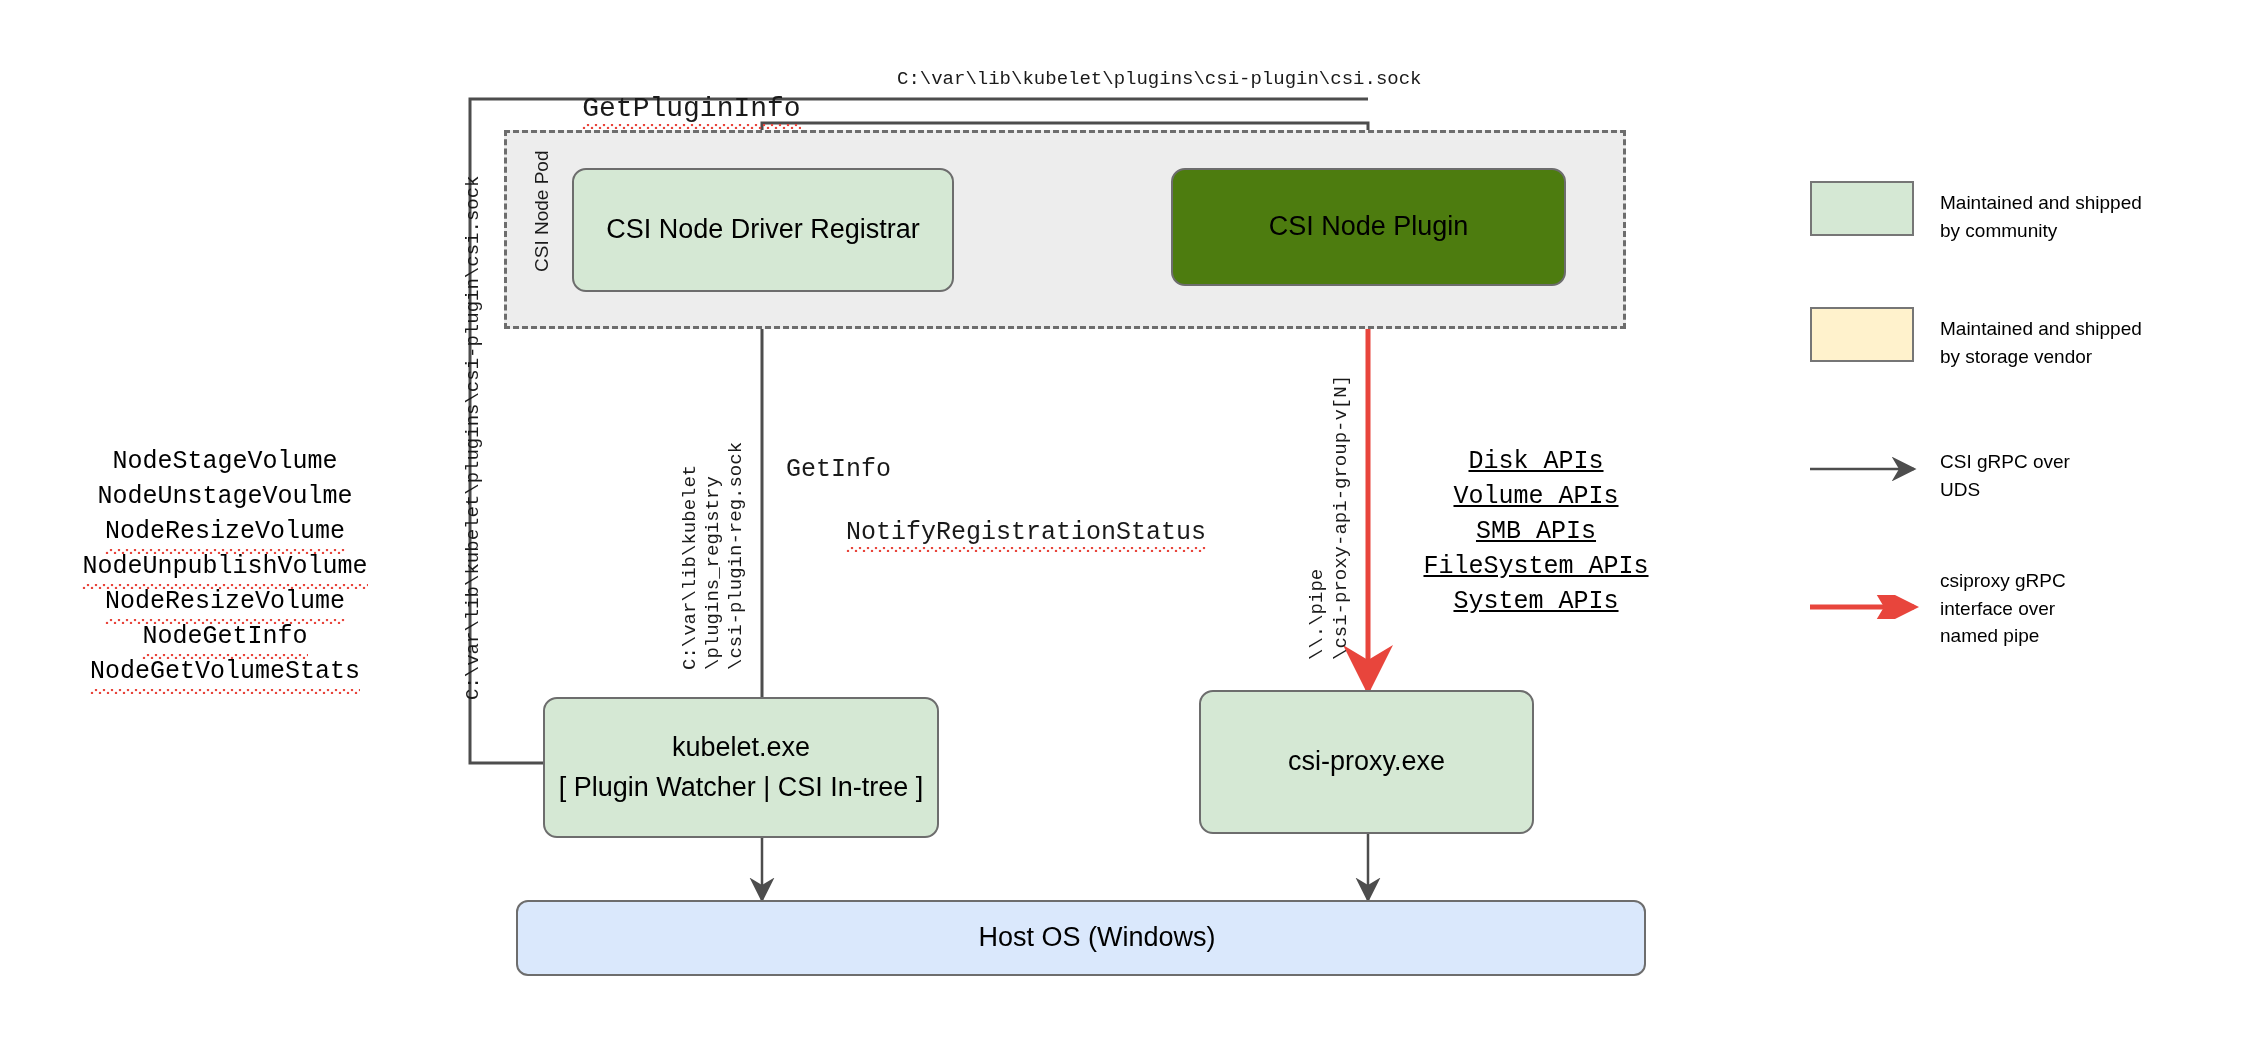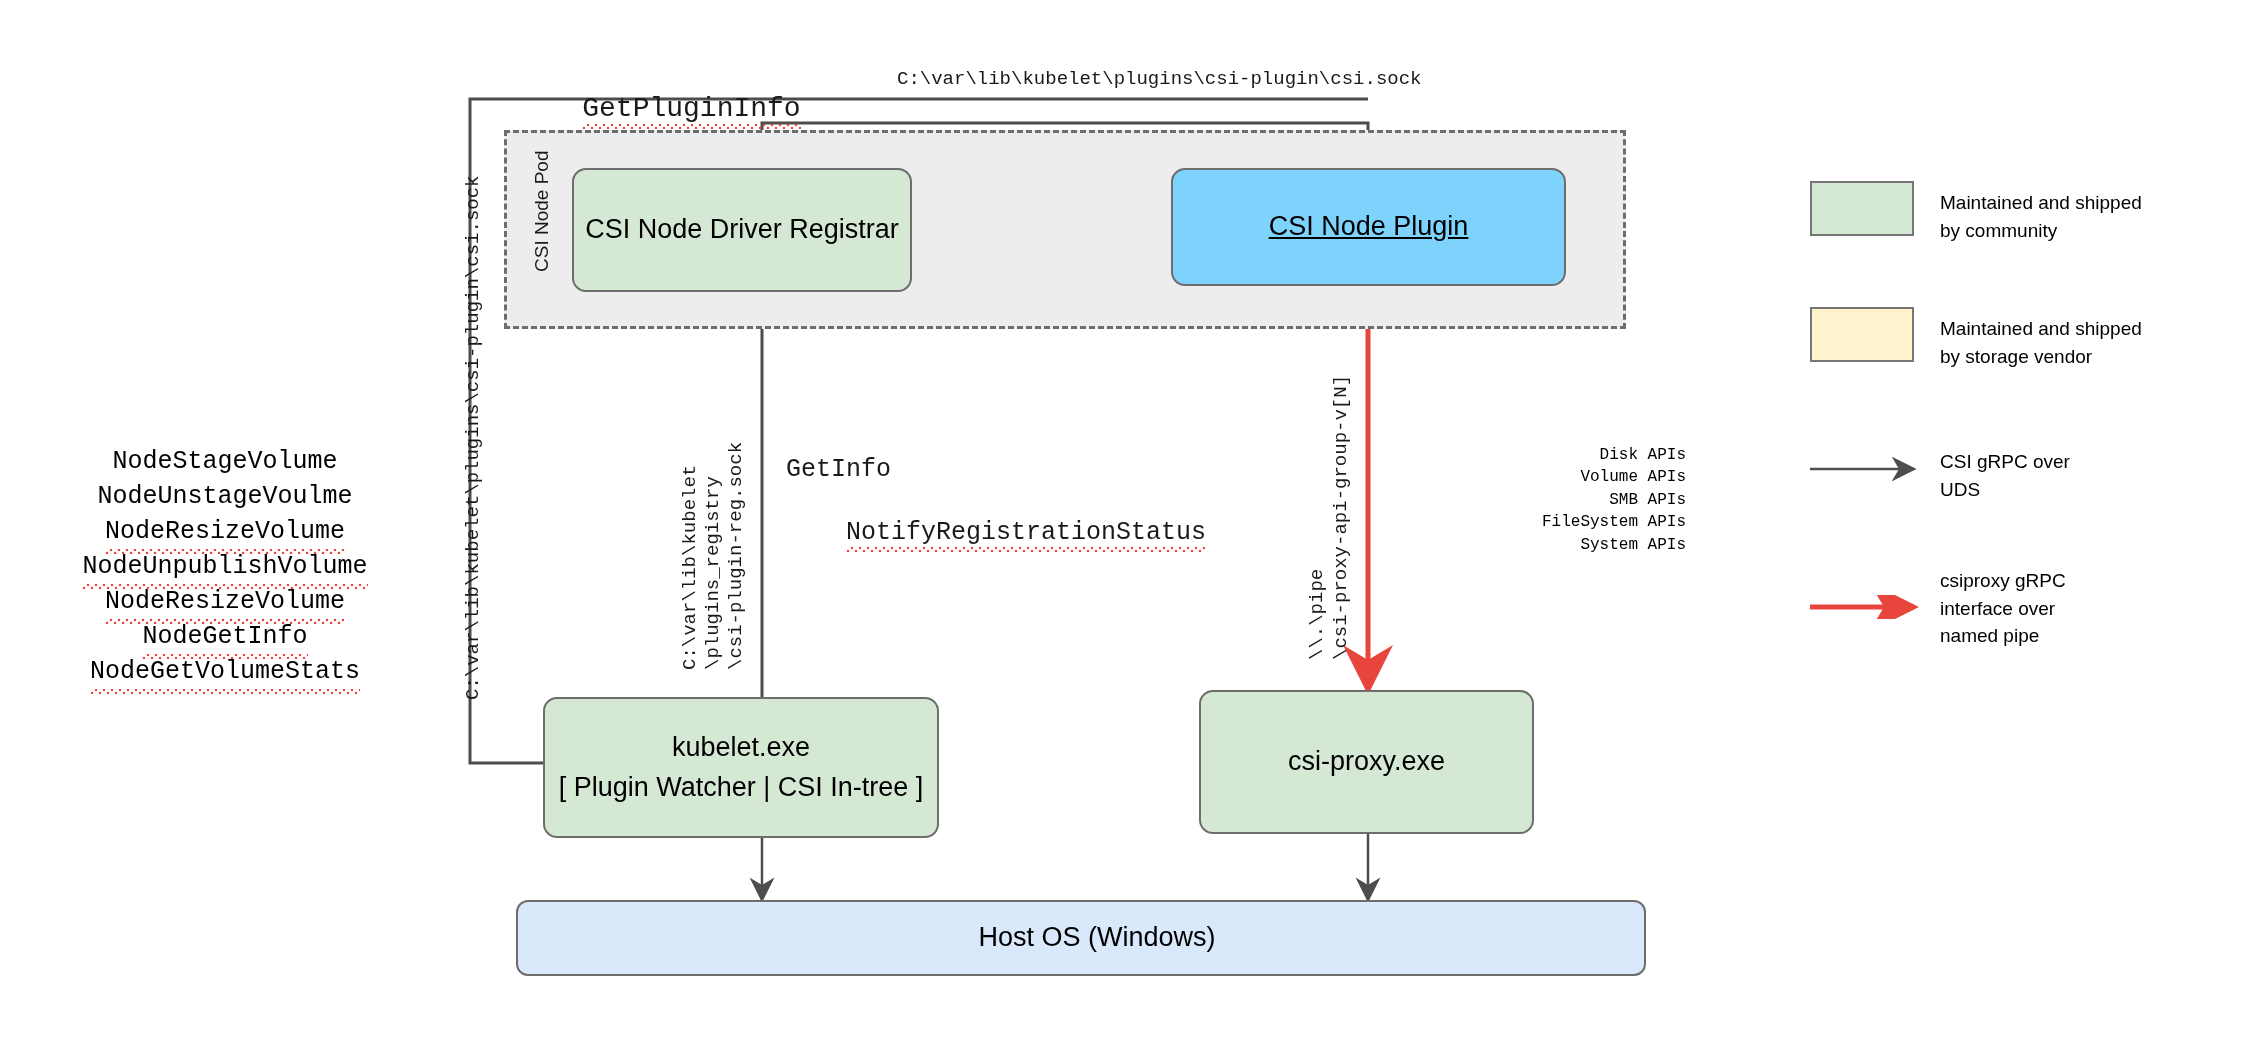--- a/index.html
+++ b/index.html
@@ -6,21 +6,21 @@
   body{width:2252px;height:1044px;position:relative;overflow:hidden;
        font-family:"Liberation Sans",sans-serif;color:#000;}
   #canvas{position:absolute;left:0;top:0;width:2252px;height:1044px;}
   svg.layer{position:absolute;left:0;top:0;width:2252px;height:1044px;pointer-events:none;}
 
   .node{position:absolute;box-sizing:border-box;border:2px solid #6d6d6d;
         border-radius:14px;display:flex;align-items:center;justify-content:center;
         text-align:center;line-height:1.45;}
   .node .lbl{font-size:27px;color:#000;}
   .green{background:#d5e8d4;}
-  .yellow{background:#7dd3fc;text-decoration:underline;}
+  .yellow{background:#4d7c0f;}
   .blue{background:#dae8fc;border-radius:12px;}
 
   .podbox{position:absolute;box-sizing:border-box;background:#ededed;
           border:3px dashed #6d6d6d;}
   .podlabel{position:absolute;font-size:19px;color:#1a1a1a;
             transform:rotate(-90deg);transform-origin:left top;white-space:nowrap;}
 
   .mono{font-family:"Liberation Mono",monospace;}
   .txt{position:absolute;white-space:pre;color:#1a1a1a;}
   .rot{transform:rotate(-90deg);transform-origin:left top;}
@@ -28,21 +28,21 @@
   
   .sq{position:relative;display:inline-block;}
   .sq::after{content:"";position:absolute;left:0;right:0;bottom:-5px;height:5px;
     background-image:
       radial-gradient(circle at 2px 4px, #e8453c 1.4px, transparent 1.6px),
       radial-gradient(circle at 6px 1px, #e8453c 1.4px, transparent 1.6px);
     background-size:8px 5px;background-repeat:repeat-x;}
 
   .apilist{position:absolute;text-align:center;font-size:25px;line-height:1.40;}
   .apilist div{white-space:pre;}
-  .apiright{position:absolute;text-align:right;font-size:16px;line-height:1.40;}
+  .apiright{position:absolute;text-align:center;font-size:25px;line-height:1.40;text-decoration:underline;}
   .apiright div{white-space:pre;}
 
   .legend{position:absolute;}
   .lgswatch{position:absolute;box-sizing:border-box;border:2px solid #767676;}
   .lgtext{position:absolute;font-size:19px;line-height:1.45;color:#000;}
 </style>
 </head>
 <body>
 
 <div id="canvas">
@@ -81,21 +81,21 @@
     </g>
 
     <g>
       <path d="M1368,828 L1368,900" fill="none" stroke="#4d4d4d" stroke-width="2.5" marker-start="url(#agb)" marker-end="url(#agb)"></path>
     </g>
   </svg>
 
   <div class="podbox" style="left:504px;top:130px;width:1122px;height:199px;"></div>
   <div class="podlabel" style="left:531px;top:272px;">CSI Node Pod</div>
 
-  <div class="node green" style="left:572px;top:168px;width:340px;height:124px;">
+  <div class="node green" style="left:572px;top:168px;width:382px;height:124px;">
     <span class="lbl">CSI Node Driver Registrar</span>
   </div>
 
   <div class="node yellow" style="left:1171px;top:168px;width:395px;height:118px;">
     <span class="lbl">CSI Node Plugin</span>
   </div>
 
   <div class="node green" style="left:543px;top:697px;width:396px;height:141px;flex-direction:column;">
     <span class="lbl">kubelet.exe</span>
     <span class="lbl">[ Plugin Watcher | CSI In-tree ]</span>

